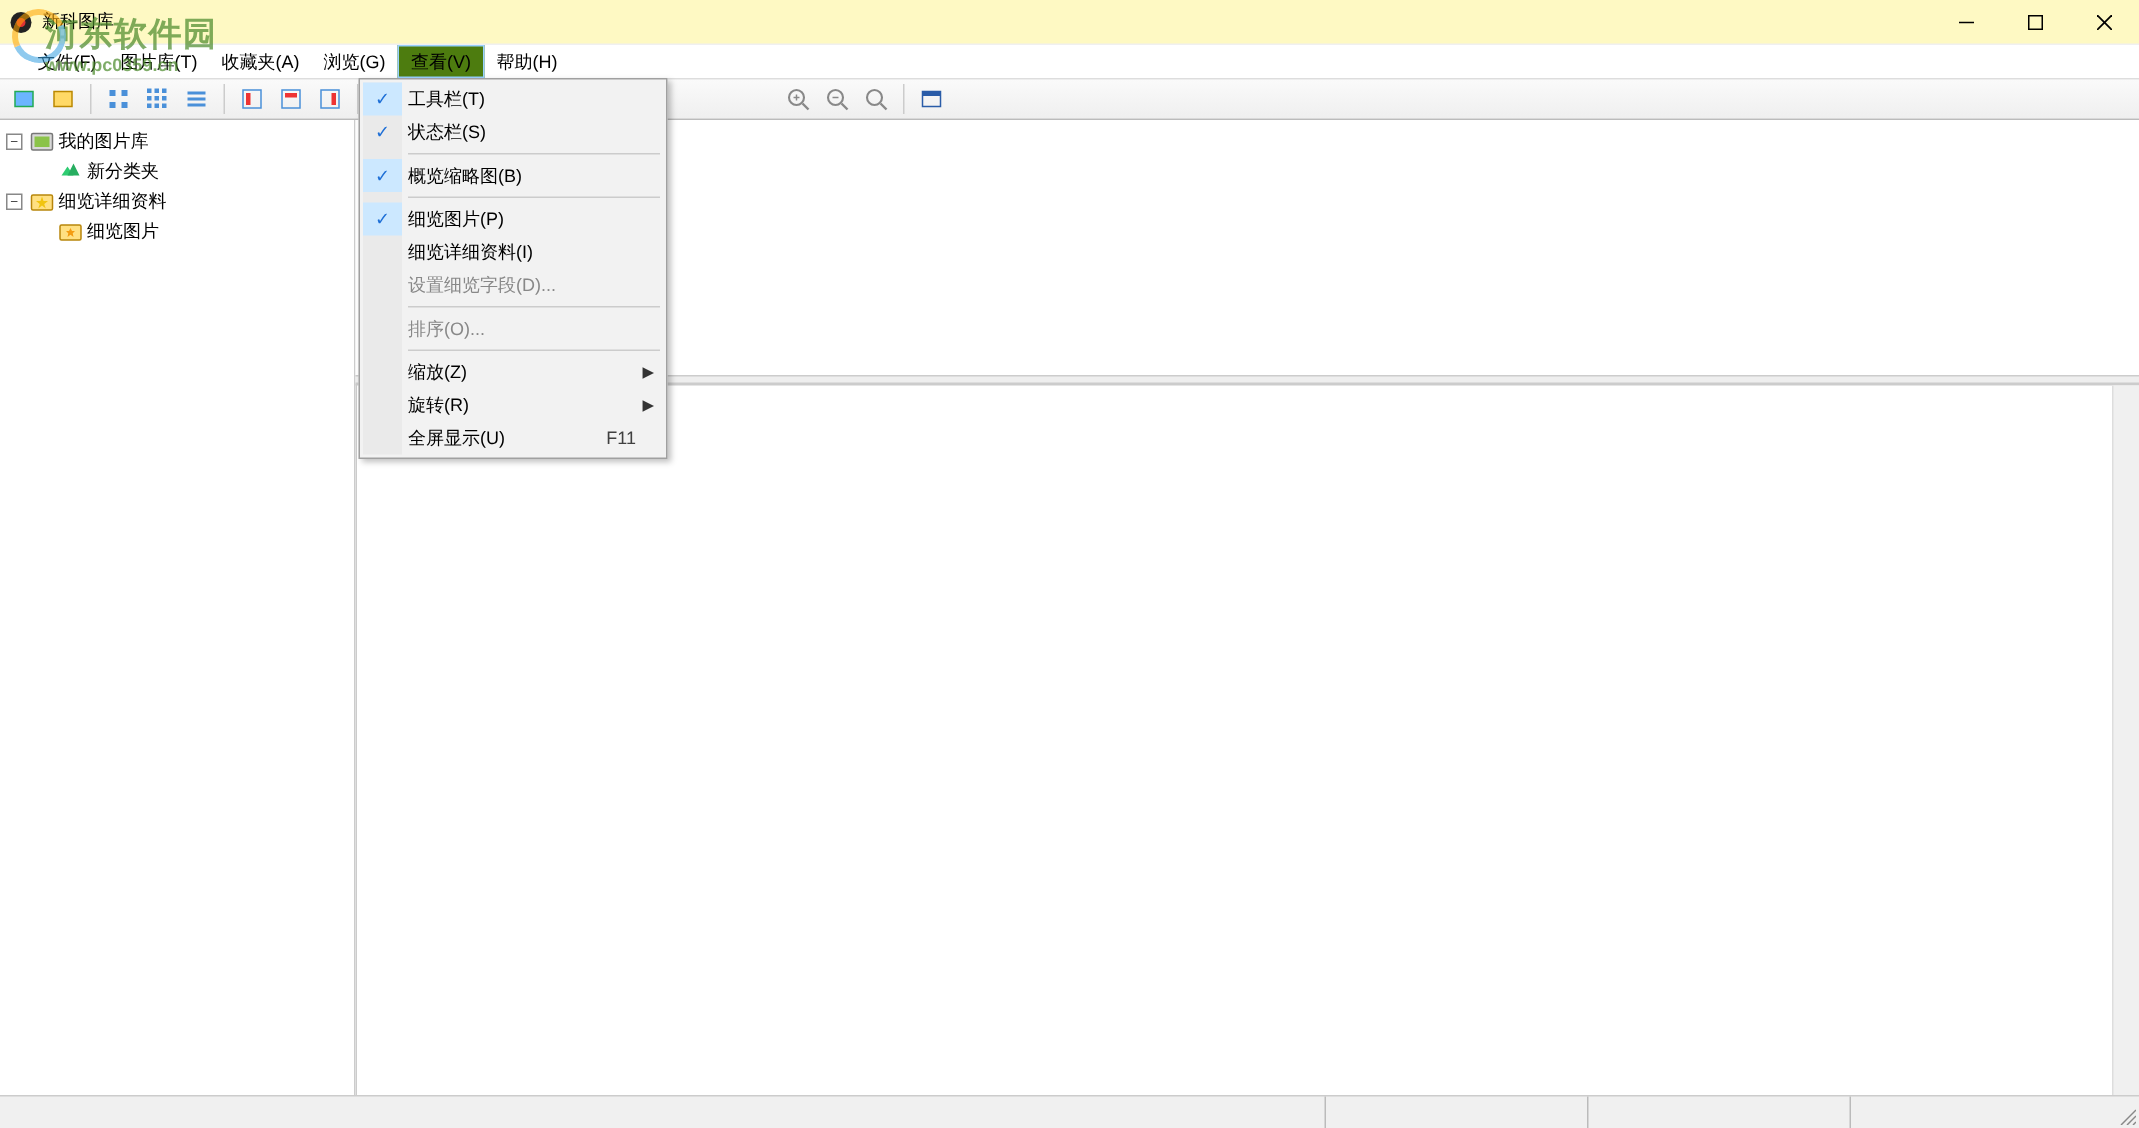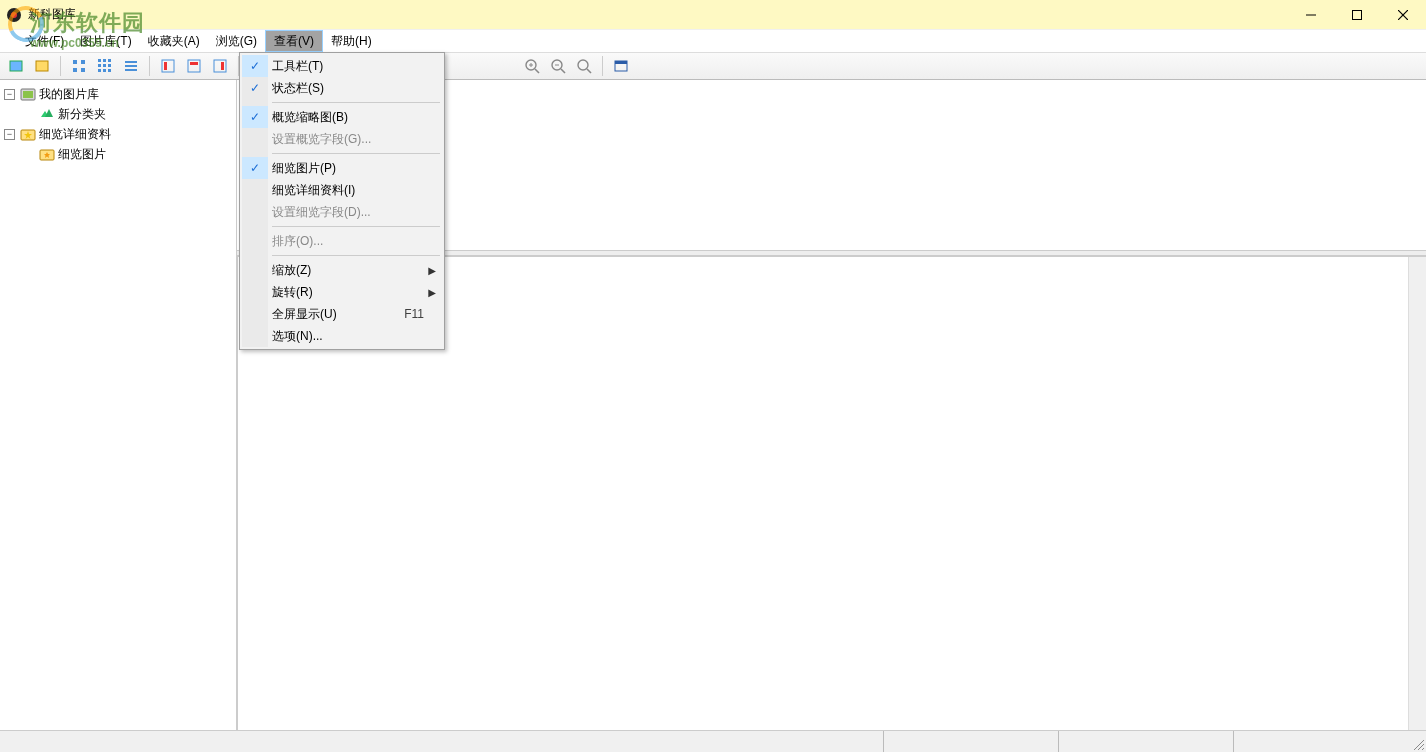--- a/index.html
+++ b/index.html
@@ -85,21 +85,21 @@
       margin-left: 13px;
     }
     .menu-item {
       padding: 0 8px;
       display: flex;
       align-items: center;
       color: #000;
       cursor: default;
     }
     .menu-item.active {
-      background: #a3a3a3;
+      background: #4d7c0f;
       border: 1px solid #99d1ff;
     }
 
     
     .toolbar {
       height: 28px;
       background: linear-gradient(#fafafa,#efefef);
       border-top: 1px solid #ddd;
       border-bottom: 1px solid #bbb;
       display: flex;
@@ -480,23 +480,20 @@
   </div>
   <div class="dd-item">
     <span class="chk">✓</span>
     <span>状态栏(S)</span>
   </div>
   <div class="dd-sep"></div>
   <div class="dd-item">
     <span class="chk hl">✓</span>
     <span>概览缩略图(B)</span>
   </div>
-  <div class="dd-item disabled">
-    <span>设置概览字段(G)...</span>
-  </div>
   <div class="dd-sep"></div>
   <div class="dd-item">
     <span class="chk hl">✓</span>
     <span>细览图片(P)</span>
   </div>
   <div class="dd-item">
     <span>细览详细资料(I)</span>
   </div>
   <div class="dd-item disabled">
     <span>设置细览字段(D)...</span>
@@ -510,23 +507,20 @@
     <span>缩放(Z)</span>
     <span class="dd-arrow">▶</span>
   </div>
   <div class="dd-item">
     <span>旋转(R)</span>
     <span class="dd-arrow">▶</span>
   </div>
   <div class="dd-item">
     <span>全屏显示(U)</span>
     <span class="dd-shortcut">F11</span>
-  </div>
-  <div class="dd-item">
-    <span>选项(N)...</span>
   </div>
 </div>
 
 <div class="status-bar">
   <div class="status-cell"></div>
   <div class="status-cell" style="width:175px"></div>
   <div class="status-cell" style="width:175px"></div>
   <div class="status-cell" style="width:175px"></div>
   <div class="status-grip">
     <svg width="12" height="12">

